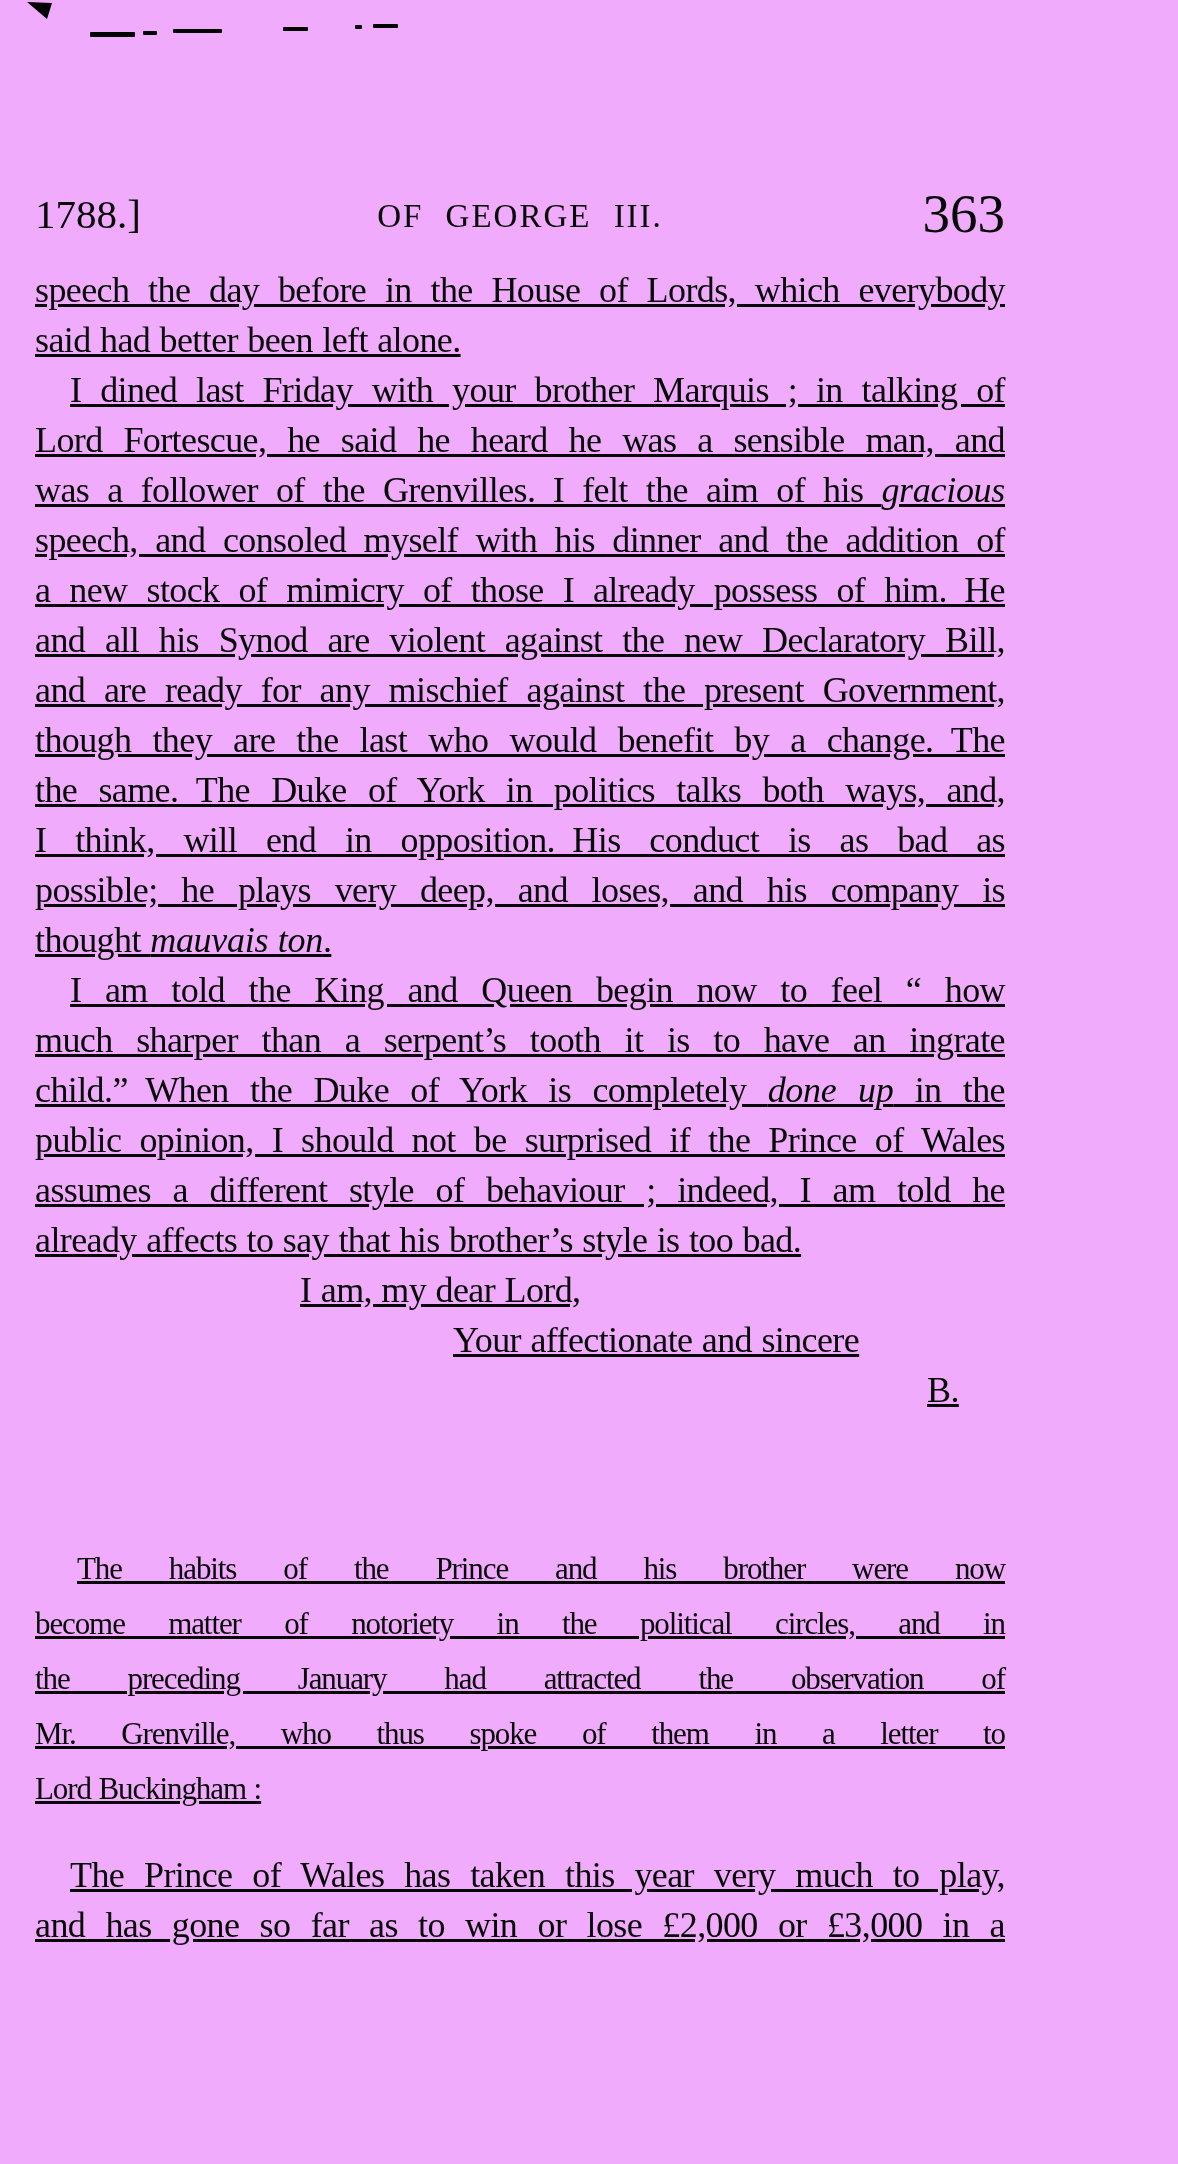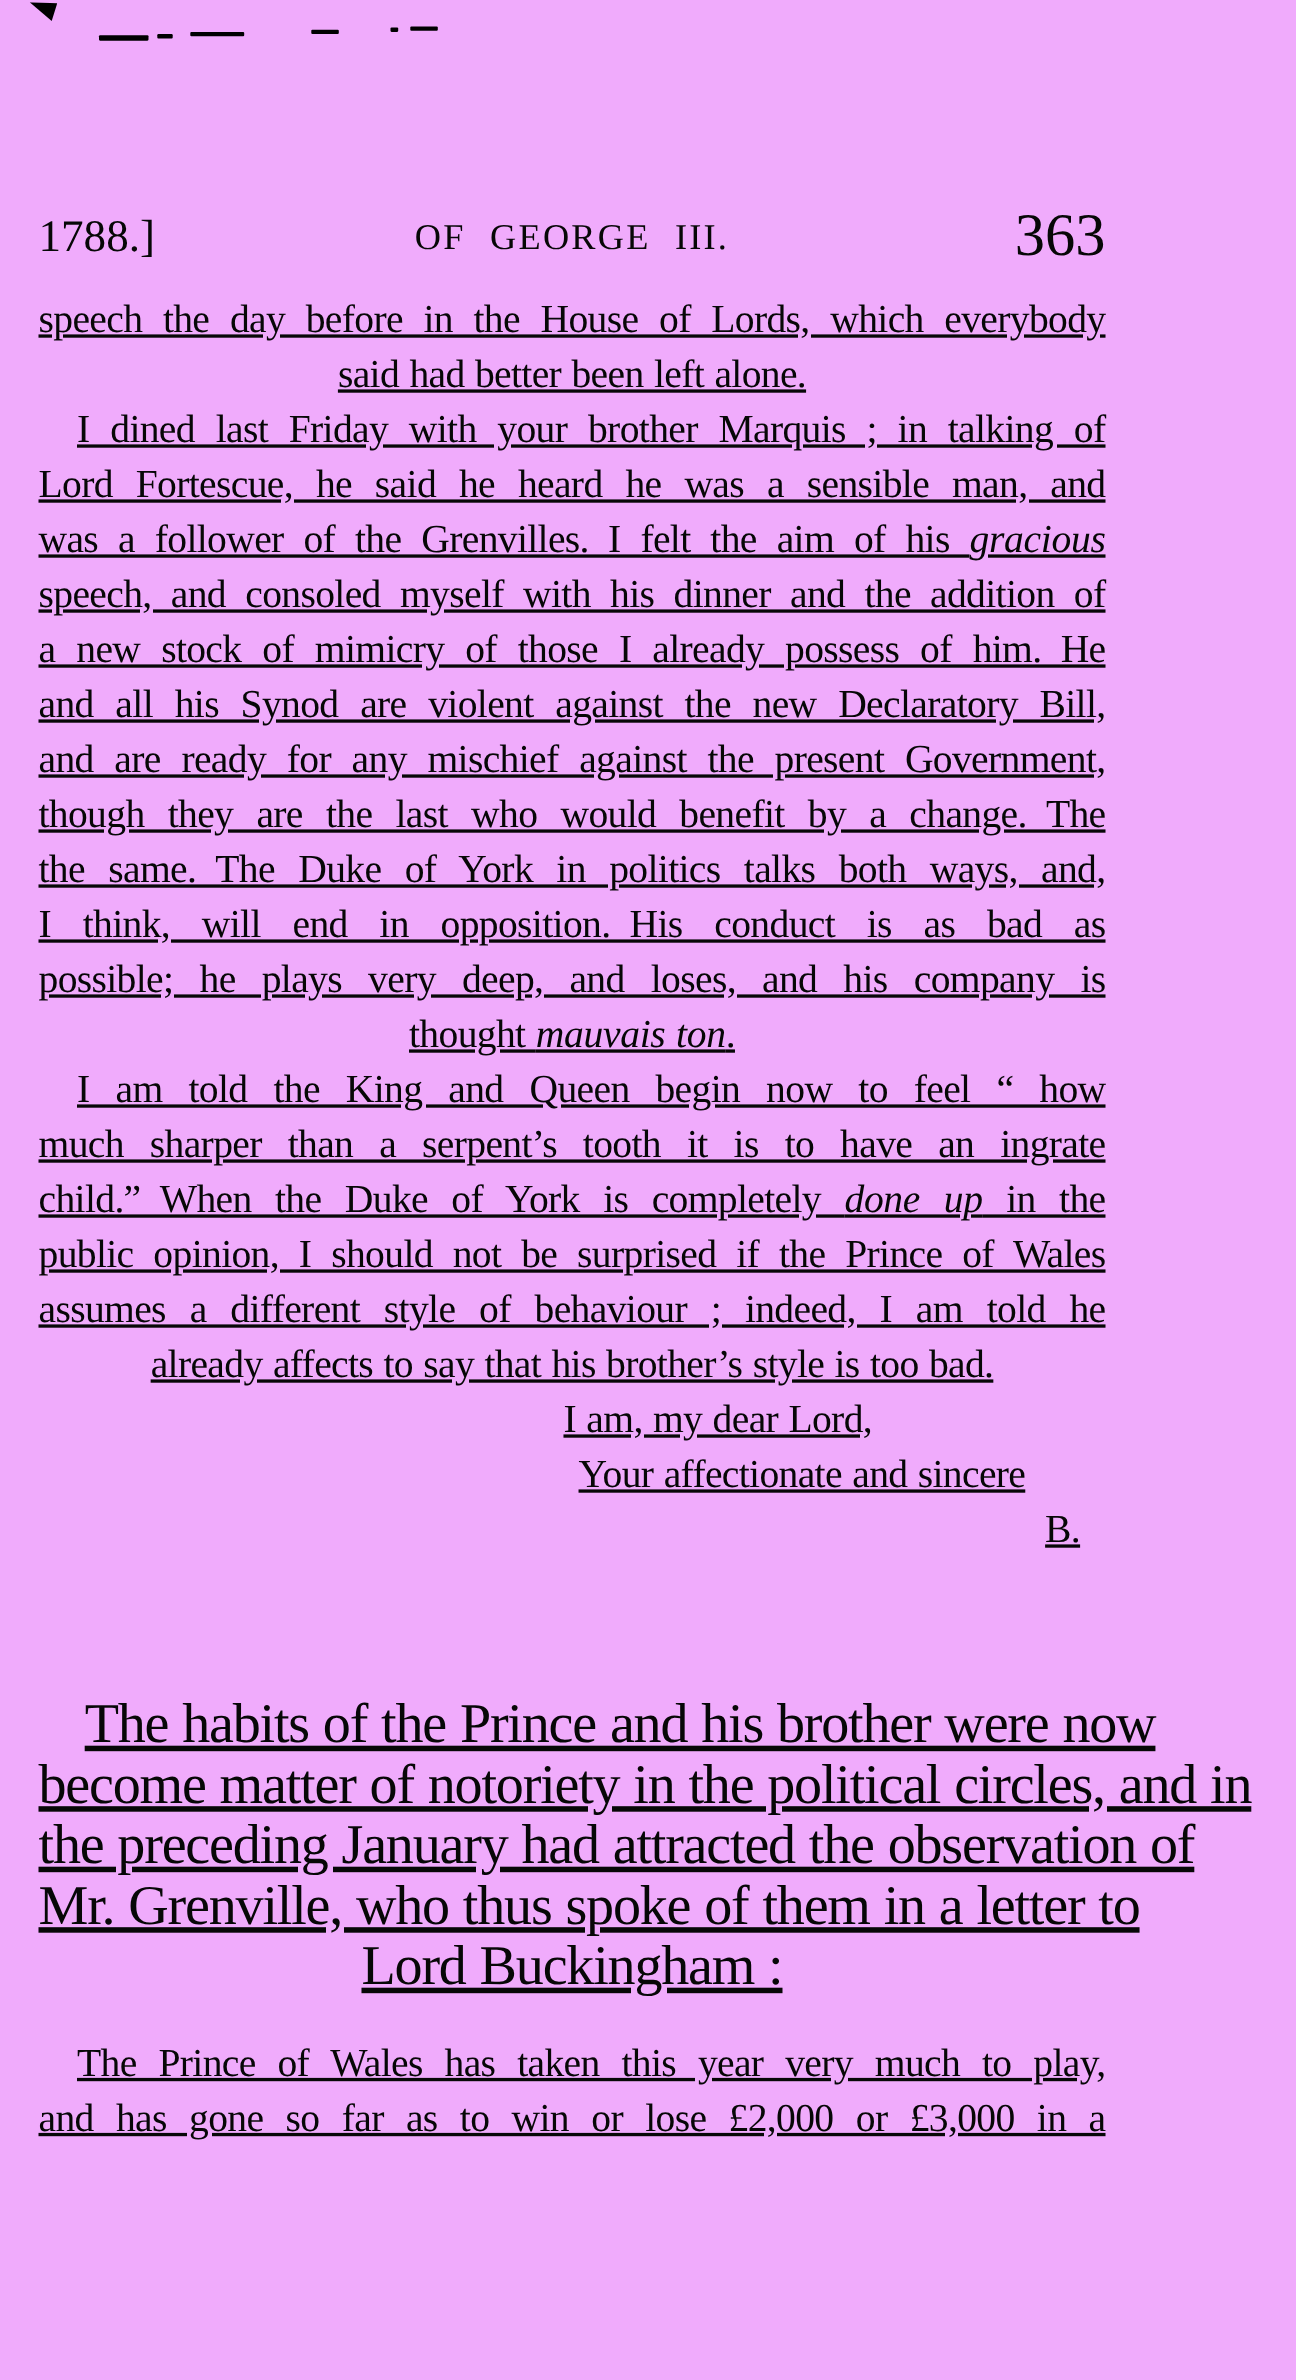--- a/index.html
+++ b/index.html
@@ -17,24 +17,24 @@
 
   
   .header { position: absolute; left: 35px; top: 193px; width: 970px; height: 46px; }
   .header .h-left  { position: absolute; left: 0; top: 0; font-size: 41px; line-height: 42px; }
   .header .h-center{ position: absolute; left: 0; right: 0; top: 6px; text-align: center;
                      font-size: 33px; line-height: 34px; letter-spacing: 2px; word-spacing: 12px; }
   .header .h-right { position: absolute; right: 0; top: 0; font-size: 55px; line-height: 42px; }
 
   .block { position: absolute; left: 35px; width: 970px; text-decoration: underline; }
   .letter    { top: 265px;  font-size: 36px; line-height: 50px; letter-spacing: -0.6px; word-spacing: 1px; }
-  .narrative { top: 1541px; font-size: 51px; line-height: 55px; letter-spacing: -1.1px; word-spacing: 1px; }
+  .narrative { top: 1541px; font-size: 31px; line-height: 55px; letter-spacing: -1.1px; word-spacing: 1px; }
   .quote     { top: 1850px; font-size: 36px; line-height: 50px; letter-spacing: -0.6px; word-spacing: 1px; }
 
-  .line { height: 50px; white-space: nowrap; overflow: visible; text-align: center; }
+  .line { height: 50px; white-space: nowrap; overflow: visible; }
   .narrative .line { height: 55px; }
   .line.j { text-align: justify; text-align-last: justify; -moz-text-align-last: justify; text-justify: inter-word; }
   .ind { text-indent: 35px; }
   .narrative .ind { text-indent: 42px; }
   .it { font-style: italic; letter-spacing: -0.3px; }
 
   .close-1 { padding-left: 265px; }
   .close-2 { padding-left: 418px; }
   .close-3 { padding-left: 892px; }
 </style>

